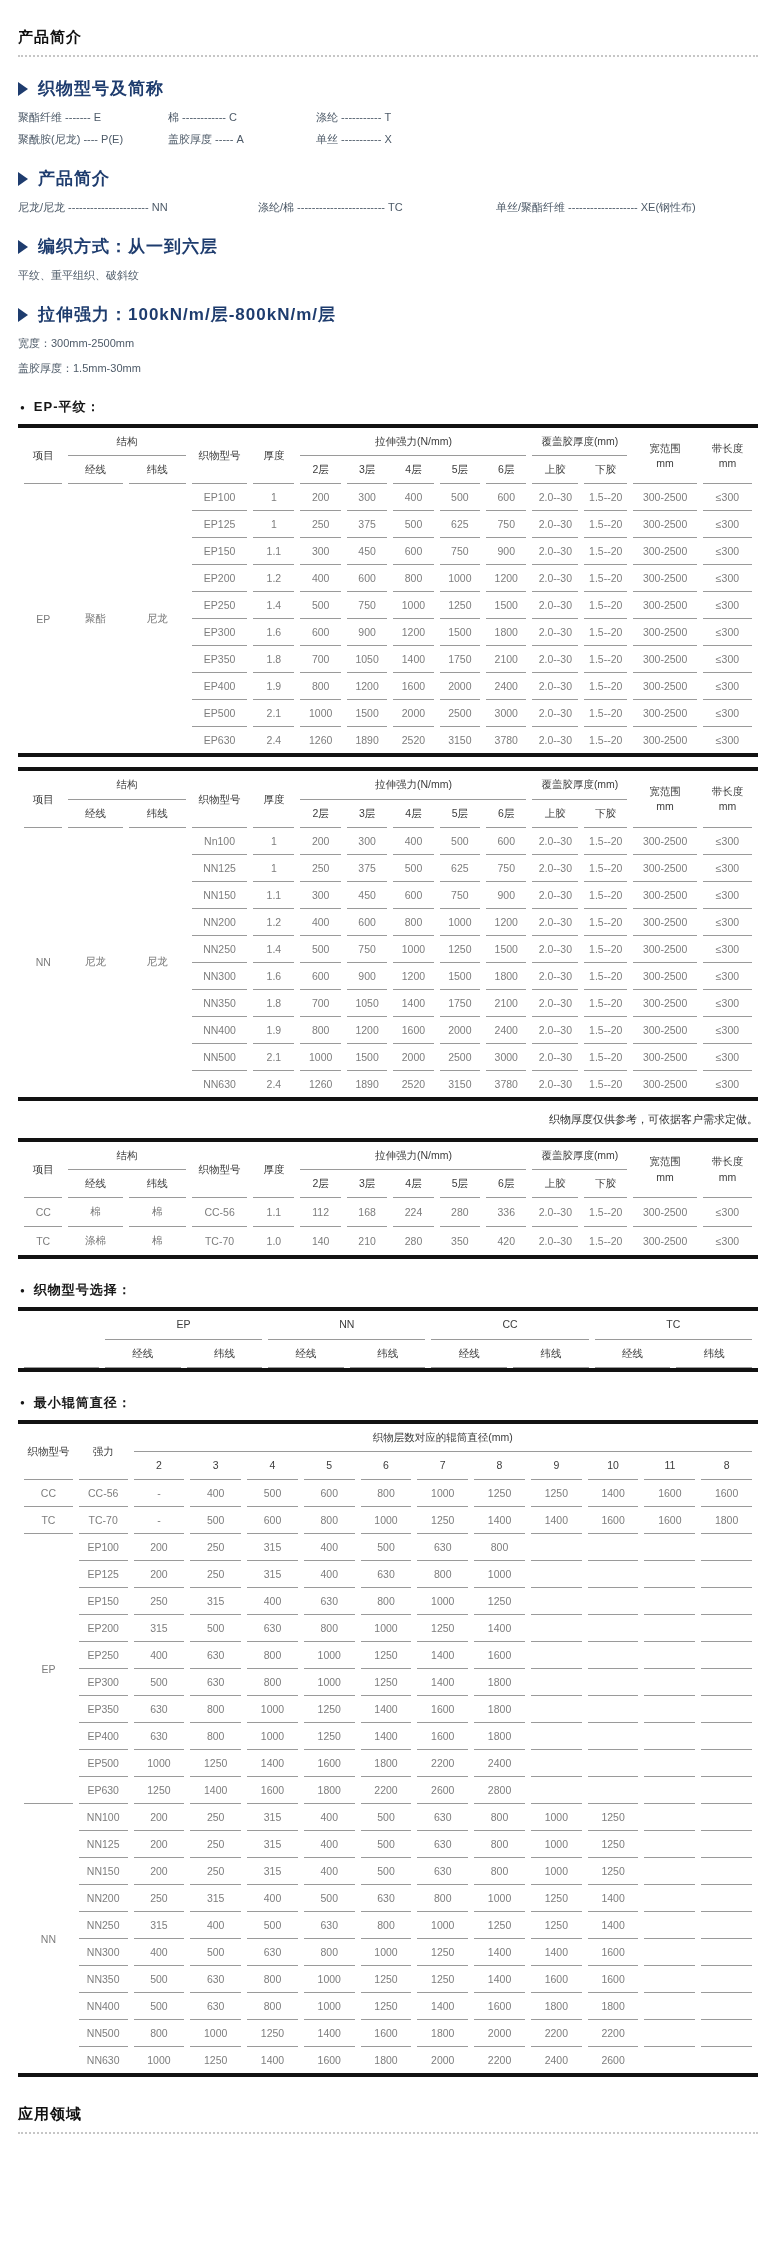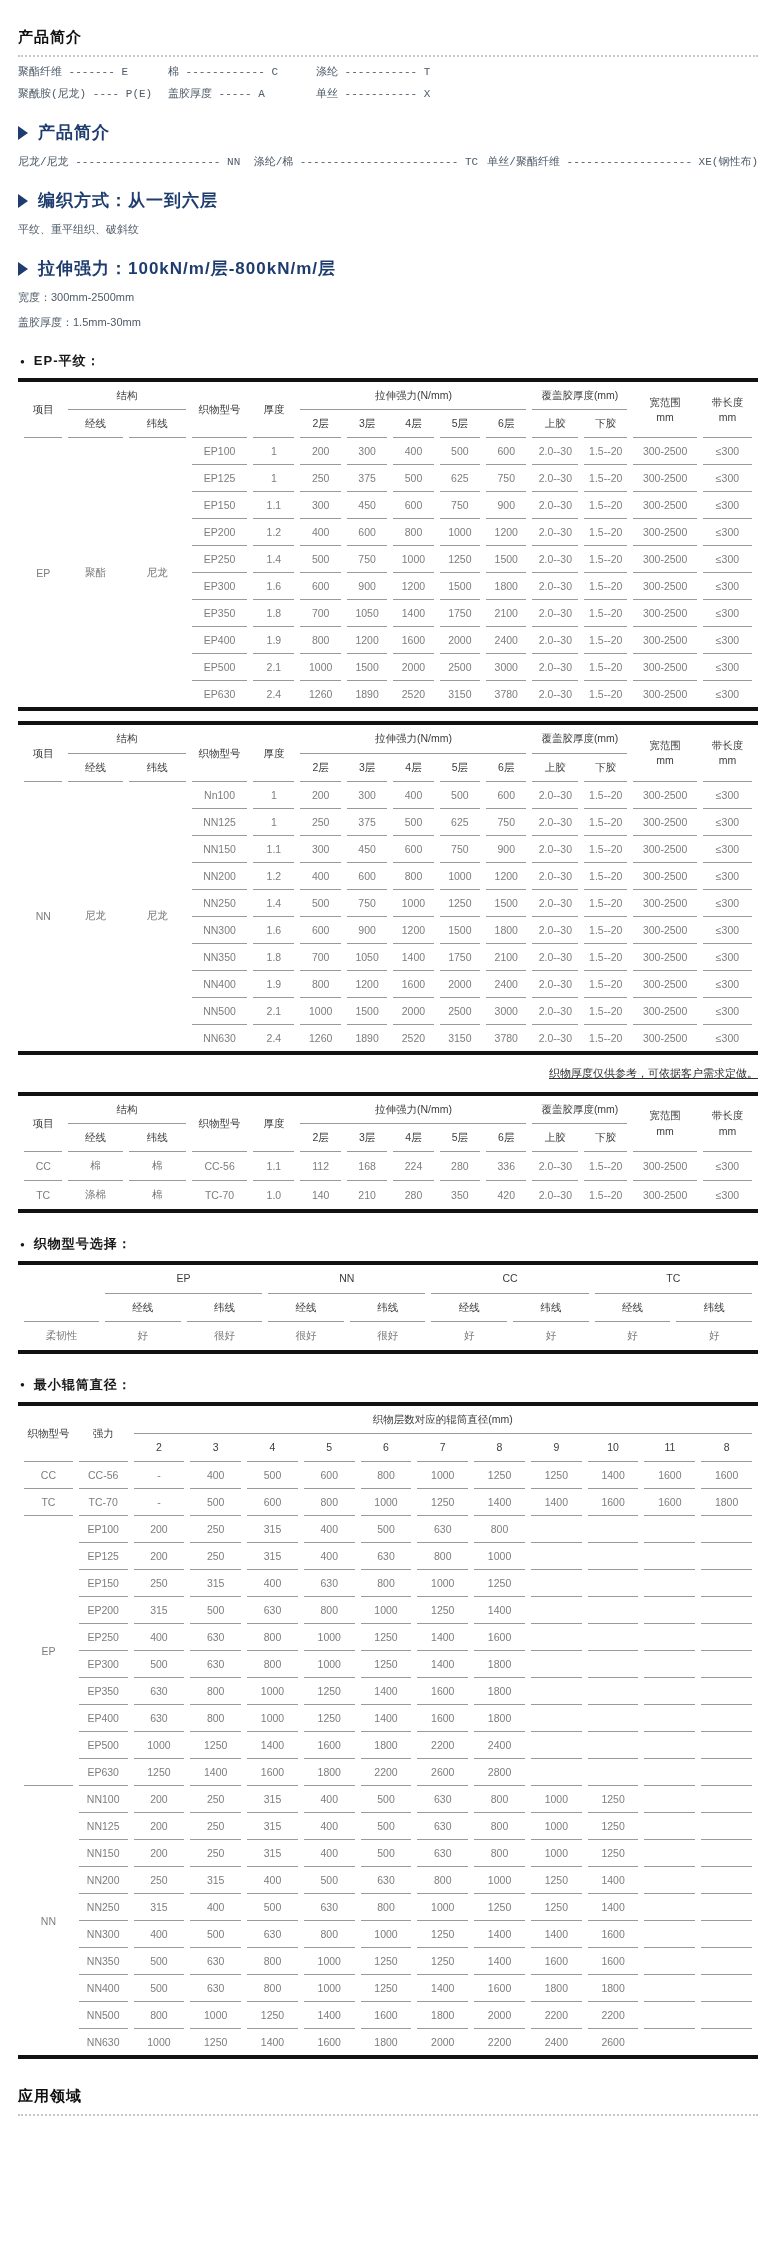--- a/index.html
+++ b/index.html
@@ -1,41 +1,45 @@
 <!DOCTYPE html>
 <html><head>
 <meta charset="utf-8">
 <style>
   html,body{margin:0;padding:0;background:#ffffff;}
   body{width:776px;font-family:"Liberation Sans","DejaVu Sans",sans-serif;color:#333;}
   .page{padding:10px 18px 40px 18px;}
   .sec-title{font-size:15px;font-weight:bold;color:#0f0f0f;padding:18px 0 8px 0;border-bottom:2px dotted #c6c6c6;letter-spacing:1px;}
   .sub-head{display:flex;align-items:center;gap:10px;color:#1e3c6e;font-size:17px;font-weight:bold;margin:20px 0 10px 0;letter-spacing:1px;}
   .arrow{width:0;height:0;border-left:10px solid #1e3c6e;border-top:7px solid transparent;border-bottom:7px solid transparent;flex:0 0 auto;}
-  .irow{display:flex;margin:7px 0;font-family:Liberation Mono, monospace;}
+  .irow{display:flex;margin:7px 0;}
   .icol{font-size:11px;color:#4d5a68;white-space:nowrap;}
   .plain-note{font-size:11px;color:#4d5a68;margin:4px 0 10px 0;}
   .spec-line{font-size:11px;color:#4d5a68;margin:10px 0;}
   .bullet-label{display:flex;align-items:center;gap:8px;font-size:13px;font-weight:bold;color:#161616;margin:22px 0 8px 2px;letter-spacing:1px;}
   .bullet-label .dot{font-size:8px;color:#161616;}
   .tbl-wrap{border-top:4px solid #121212;border-bottom:4px solid #121212;margin:4px 0 10px 0;}
   table{width:100%;border-collapse:separate;border-spacing:6px 0;font-size:10.5px;}
   th{font-weight:normal;color:#3c3c3c;padding:6px 0;text-align:center;border-bottom:1px solid #9a9a9a;line-height:1.45;}
   td{color:#7d7d7d;padding:7px 0;text-align:center;border-bottom:1px solid #9a9a9a;vertical-align:middle;}
   tbody tr:last-child td{border-bottom:none;}
   .noline{border-bottom:none !important;}
-  .right-note{font-size:11px;color:#2f2f2f;text-align:right;margin:11px 0;text-decoration:underline;}
+  .right-note{font-size:11px;color:#2f2f2f;text-align:right;margin:11px 0;}
 </style>
 </head>
 <body>
 
 <div class="page">
 
   <div class="sec-title">产品简介</div>
 
+  <div class="sub-head">
+    <span class="arrow"></span>
+    <span>织物型号及简称</span>
+  </div>
   <div id="model-rows">
       <div class="irow">
         <span class="icol" style="width:150px">聚酯纤维 ------- E</span>
         <span class="icol" style="width:148px">棉 ------------ C</span>
         <span class="icol" style="">涤纶 ----------- T</span>
       </div>
       <div class="irow">
         <span class="icol" style="width:150px">聚酰胺(尼龙) ---- P(E)</span>
         <span class="icol" style="width:148px">盖胶厚度 ----- A</span>
         <span class="icol" style="">单丝 ----------- X</span>
@@ -541,31 +545,20 @@
             <th class="">纬线</th>
             <th class="">经线</th>
             <th class="">纬线</th>
             <th class="">经线</th>
             <th class="">纬线</th>
             <th class="">经线</th>
             <th class="">纬线</th>
     </tr>
   </thead>
         <tbody>
-          <tr>
-            <td class="">柔韧性</td>
-            <td class="">好</td>
-            <td class="">很好</td>
-            <td class="">很好</td>
-            <td class="">很好</td>
-            <td class="">好</td>
-            <td class="">好</td>
-            <td class="">好</td>
-            <td class="">好</td>
-          </tr>
         </tbody>
       </table>
     </div>
 
   <div class="bullet-label">
     <span class="dot">●</span>
     <span>最小辊筒直径：</span>
   </div>
   <div class="tbl-wrap" id="roller-table">
       <table>

